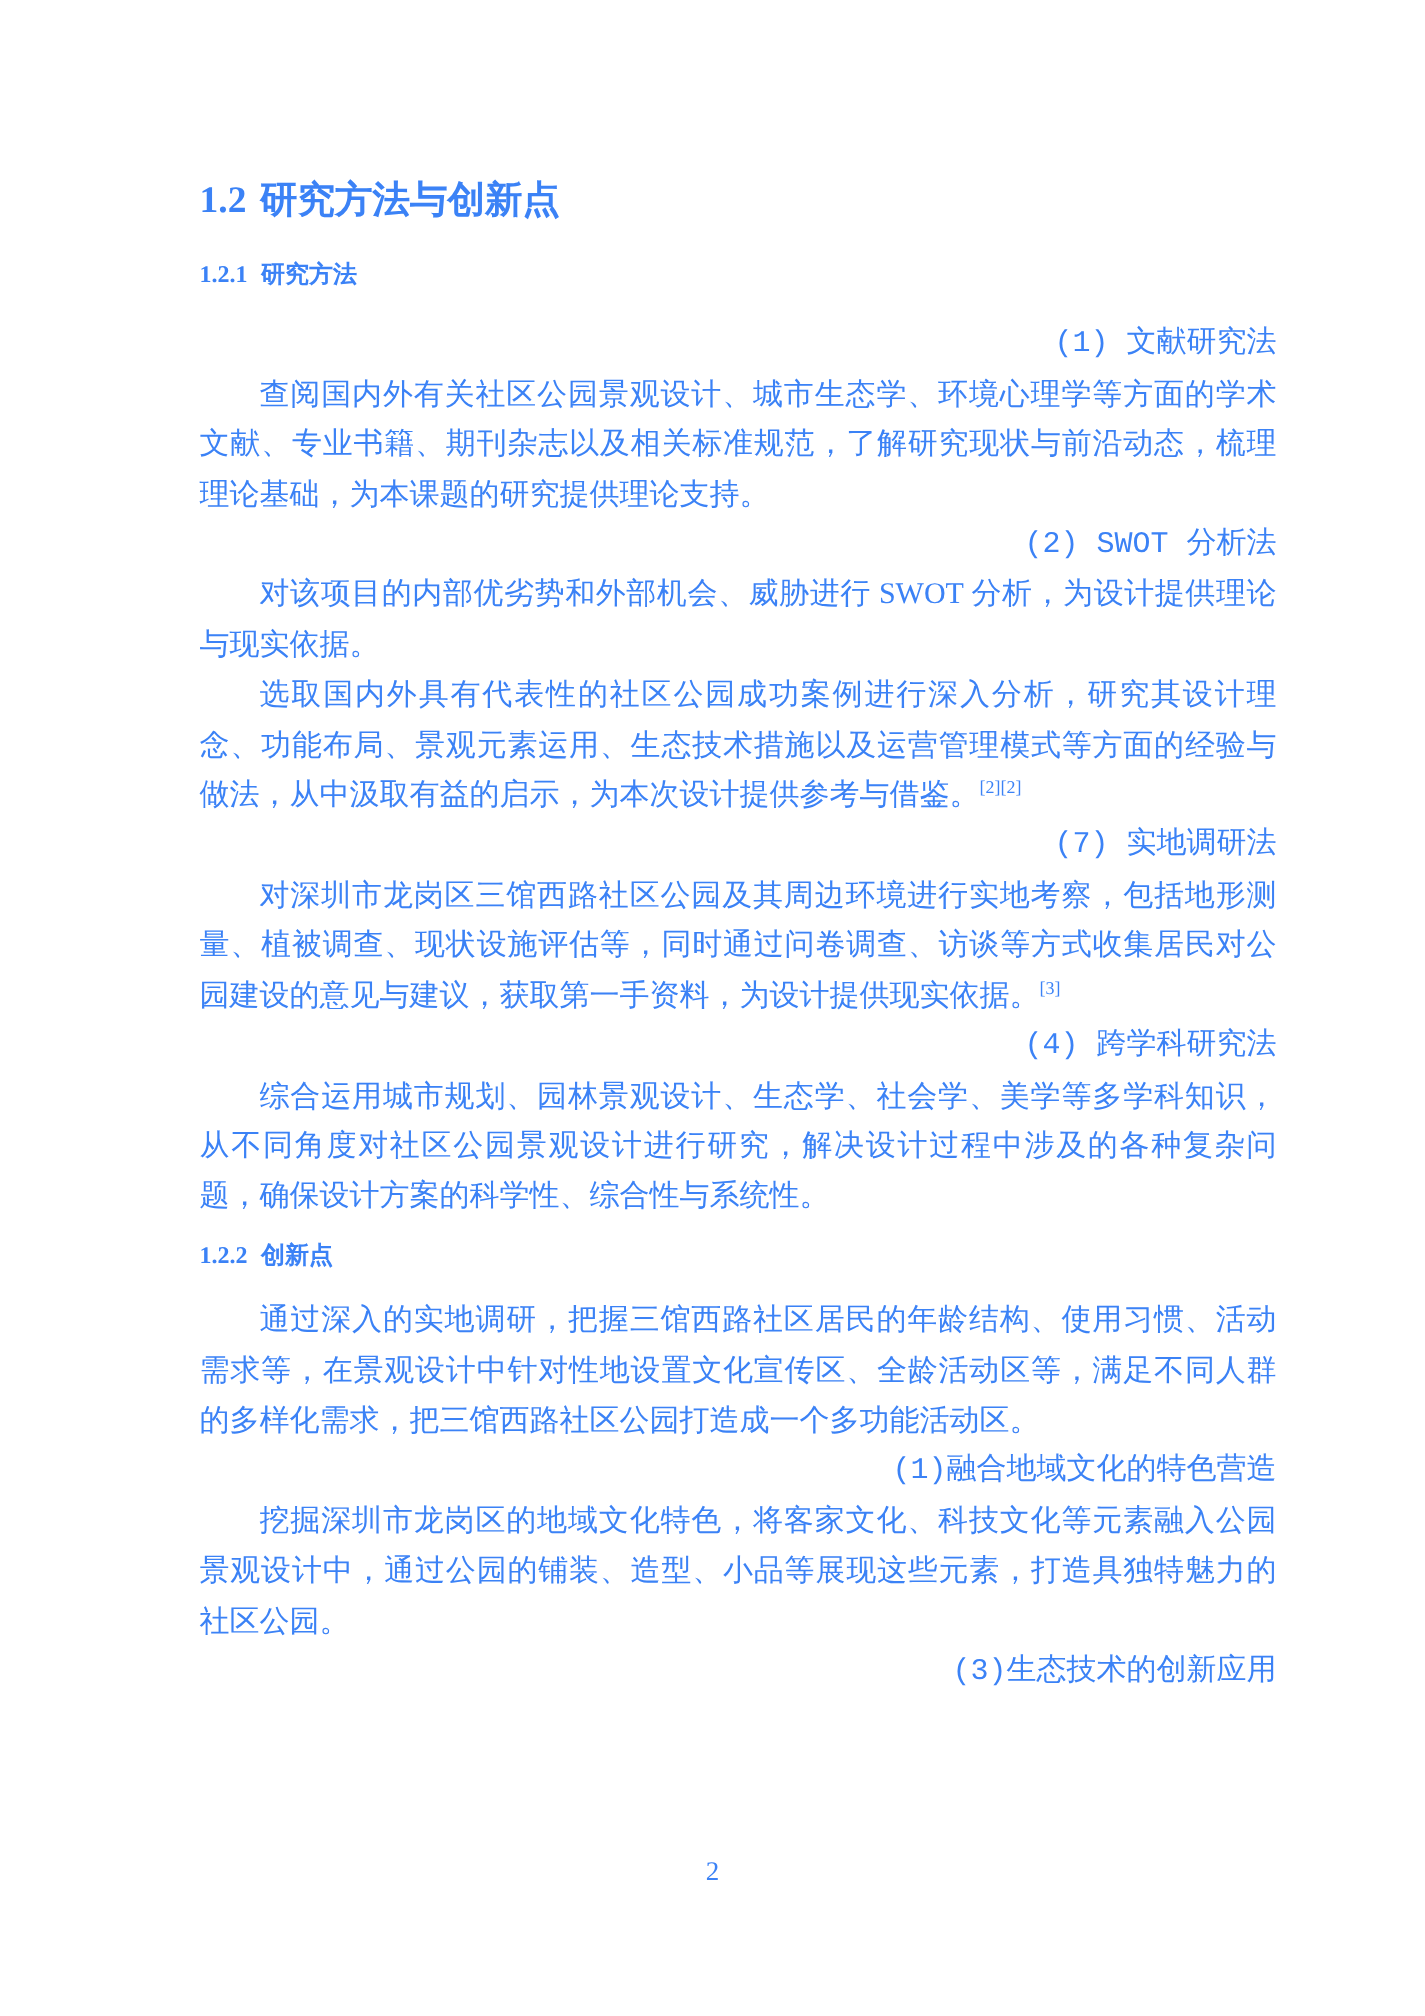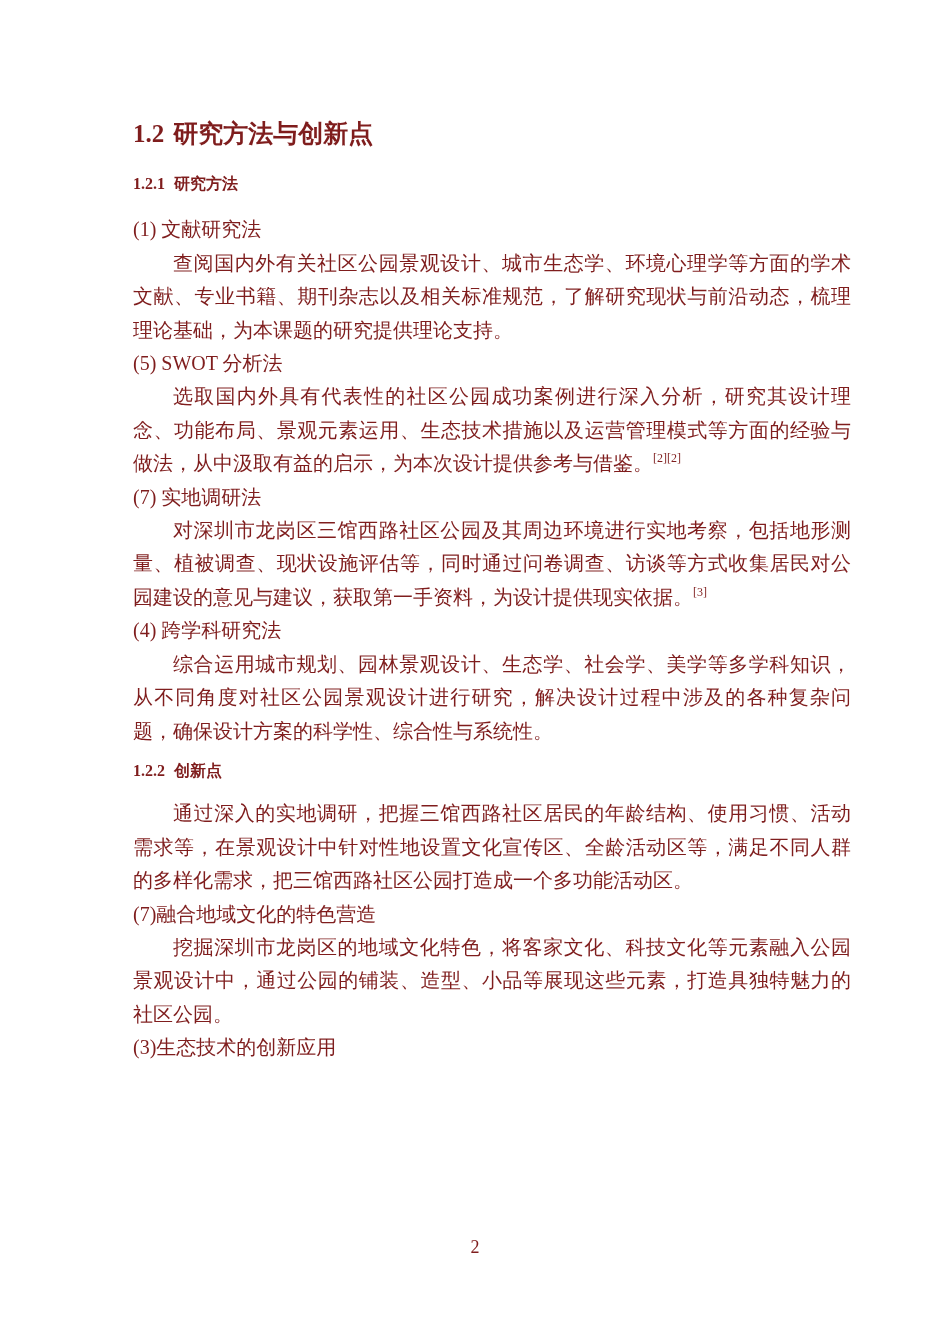--- a/index.html
+++ b/index.html
@@ -1,21 +1,21 @@
 <!DOCTYPE html>
 <html><head>
 <meta charset="utf-8">
 <style>
   html,body{margin:0;padding:0;background:#fff;}
   .page{
     position:relative;
     width:950px;height:1344px;
     background:#ffffff;
     overflow:hidden;
-    color:#7f1d1d;
+    color:#3b82f6;
     font-family:"Liberation Serif","DejaVu Serif",serif;
   }
   .doc{
     position:absolute;
     left:133px;top:0;
     width:718px;
     padding-top:116px;
   }
   .h1{
     margin:0;
@@ -39,21 +39,22 @@
   .h2.second{margin-top:6px;}
   .h2.second + .items{margin-top:10px;}
   .htext{margin-left:9px;}
   .items{
     font-size:20px;
     line-height:33.4px;
     text-align:justify;
   }
   .item-label{
     margin:0;
-    text-align:left;
+    text-align:right;
+    font-family:Liberation Mono, monospace;
   }
   .item-para{
     margin:0;
     text-indent:2em;
     text-align:justify;
   }
   sup.ref{
     font-size:12px;
     line-height:0;
     vertical-align:super;
@@ -79,39 +80,40 @@
     </h1>
 
     <h2 class="h2">
       <span class="hnum">1.2.1</span><span class="htext">研究方法</span>
     </h2>
 
     <div class="items">
       <p class="item-label">(1) 文献研究法</p>
       <p class="item-para"><span>查阅国内外有关社区公园景观设计、城市生态学、环境心理学等方面的学术文献、专业书籍、期刊杂志以及相关标准规范，了解研究现状与前沿动态，梳理理论基础，为本课题的研究提供理论支持。</span></p>
 
-      <p class="item-label">(5) SWOT 分析法</p>
+      <p class="item-label">(2) SWOT 分析法</p>
+      <p class="item-para"><span>对该项目的内部优劣势和外部机会、威胁进行 SWOT 分析，为设计提供理论与现实依据。</span></p>
 
       <p class="item-para"><span>选取国内外具有代表性的社区公园成功案例进行深入分析，研究其设计理念、功能布局、景观元素运用、生态技术措施以及运营管理模式等方面的经验与做法，从中汲取有益的启示，为本次设计提供参考与借鉴。</span><sup class="ref">[2][2]</sup></p>
 
       <p class="item-label">(7) 实地调研法</p>
       <p class="item-para"><span>对深圳市龙岗区三馆西路社区公园及其周边环境进行实地考察，包括地形测量、植被调查、现状设施评估等，同时通过问卷调查、访谈等方式收集居民对公园建设的意见与建议，获取第一手资料，为设计提供现实依据。</span><sup class="ref">[3]</sup></p>
 
       <p class="item-label">(4) 跨学科研究法</p>
       <p class="item-para"><span>综合运用城市规划、园林景观设计、生态学、社会学、美学等多学科知识，从不同角度对社区公园景观设计进行研究，解决设计过程中涉及的各种复杂问题，确保设计方案的科学性、综合性与系统性。</span></p>
     </div>
 
     <h2 class="h2 second">
       <span class="hnum">1.2.2</span><span class="htext">创新点</span>
     </h2>
 
     <div class="items">
       <p class="item-para"><span>通过深入的实地调研，把握三馆西路社区居民的年龄结构、使用习惯、活动需求等，在景观设计中针对性地设置文化宣传区、全龄活动区等，满足不同人群的多样化需求，把三馆西路社区公园打造成一个多功能活动区。</span></p>
 
-      <p class="item-label">(7)融合地域文化的特色营造</p>
+      <p class="item-label">(1)融合地域文化的特色营造</p>
       <p class="item-para"><span>挖掘深圳市龙岗区的地域文化特色，将客家文化、科技文化等元素融入公园景观设计中，通过公园的铺装、造型、小品等展现这些元素，打造具独特魅力的社区公园。</span></p>
 
       <p class="item-label">(3)生态技术的创新应用</p>
     </div>
 
   </div>
 
   <div class="page-number">2</div>
 </div>
 

